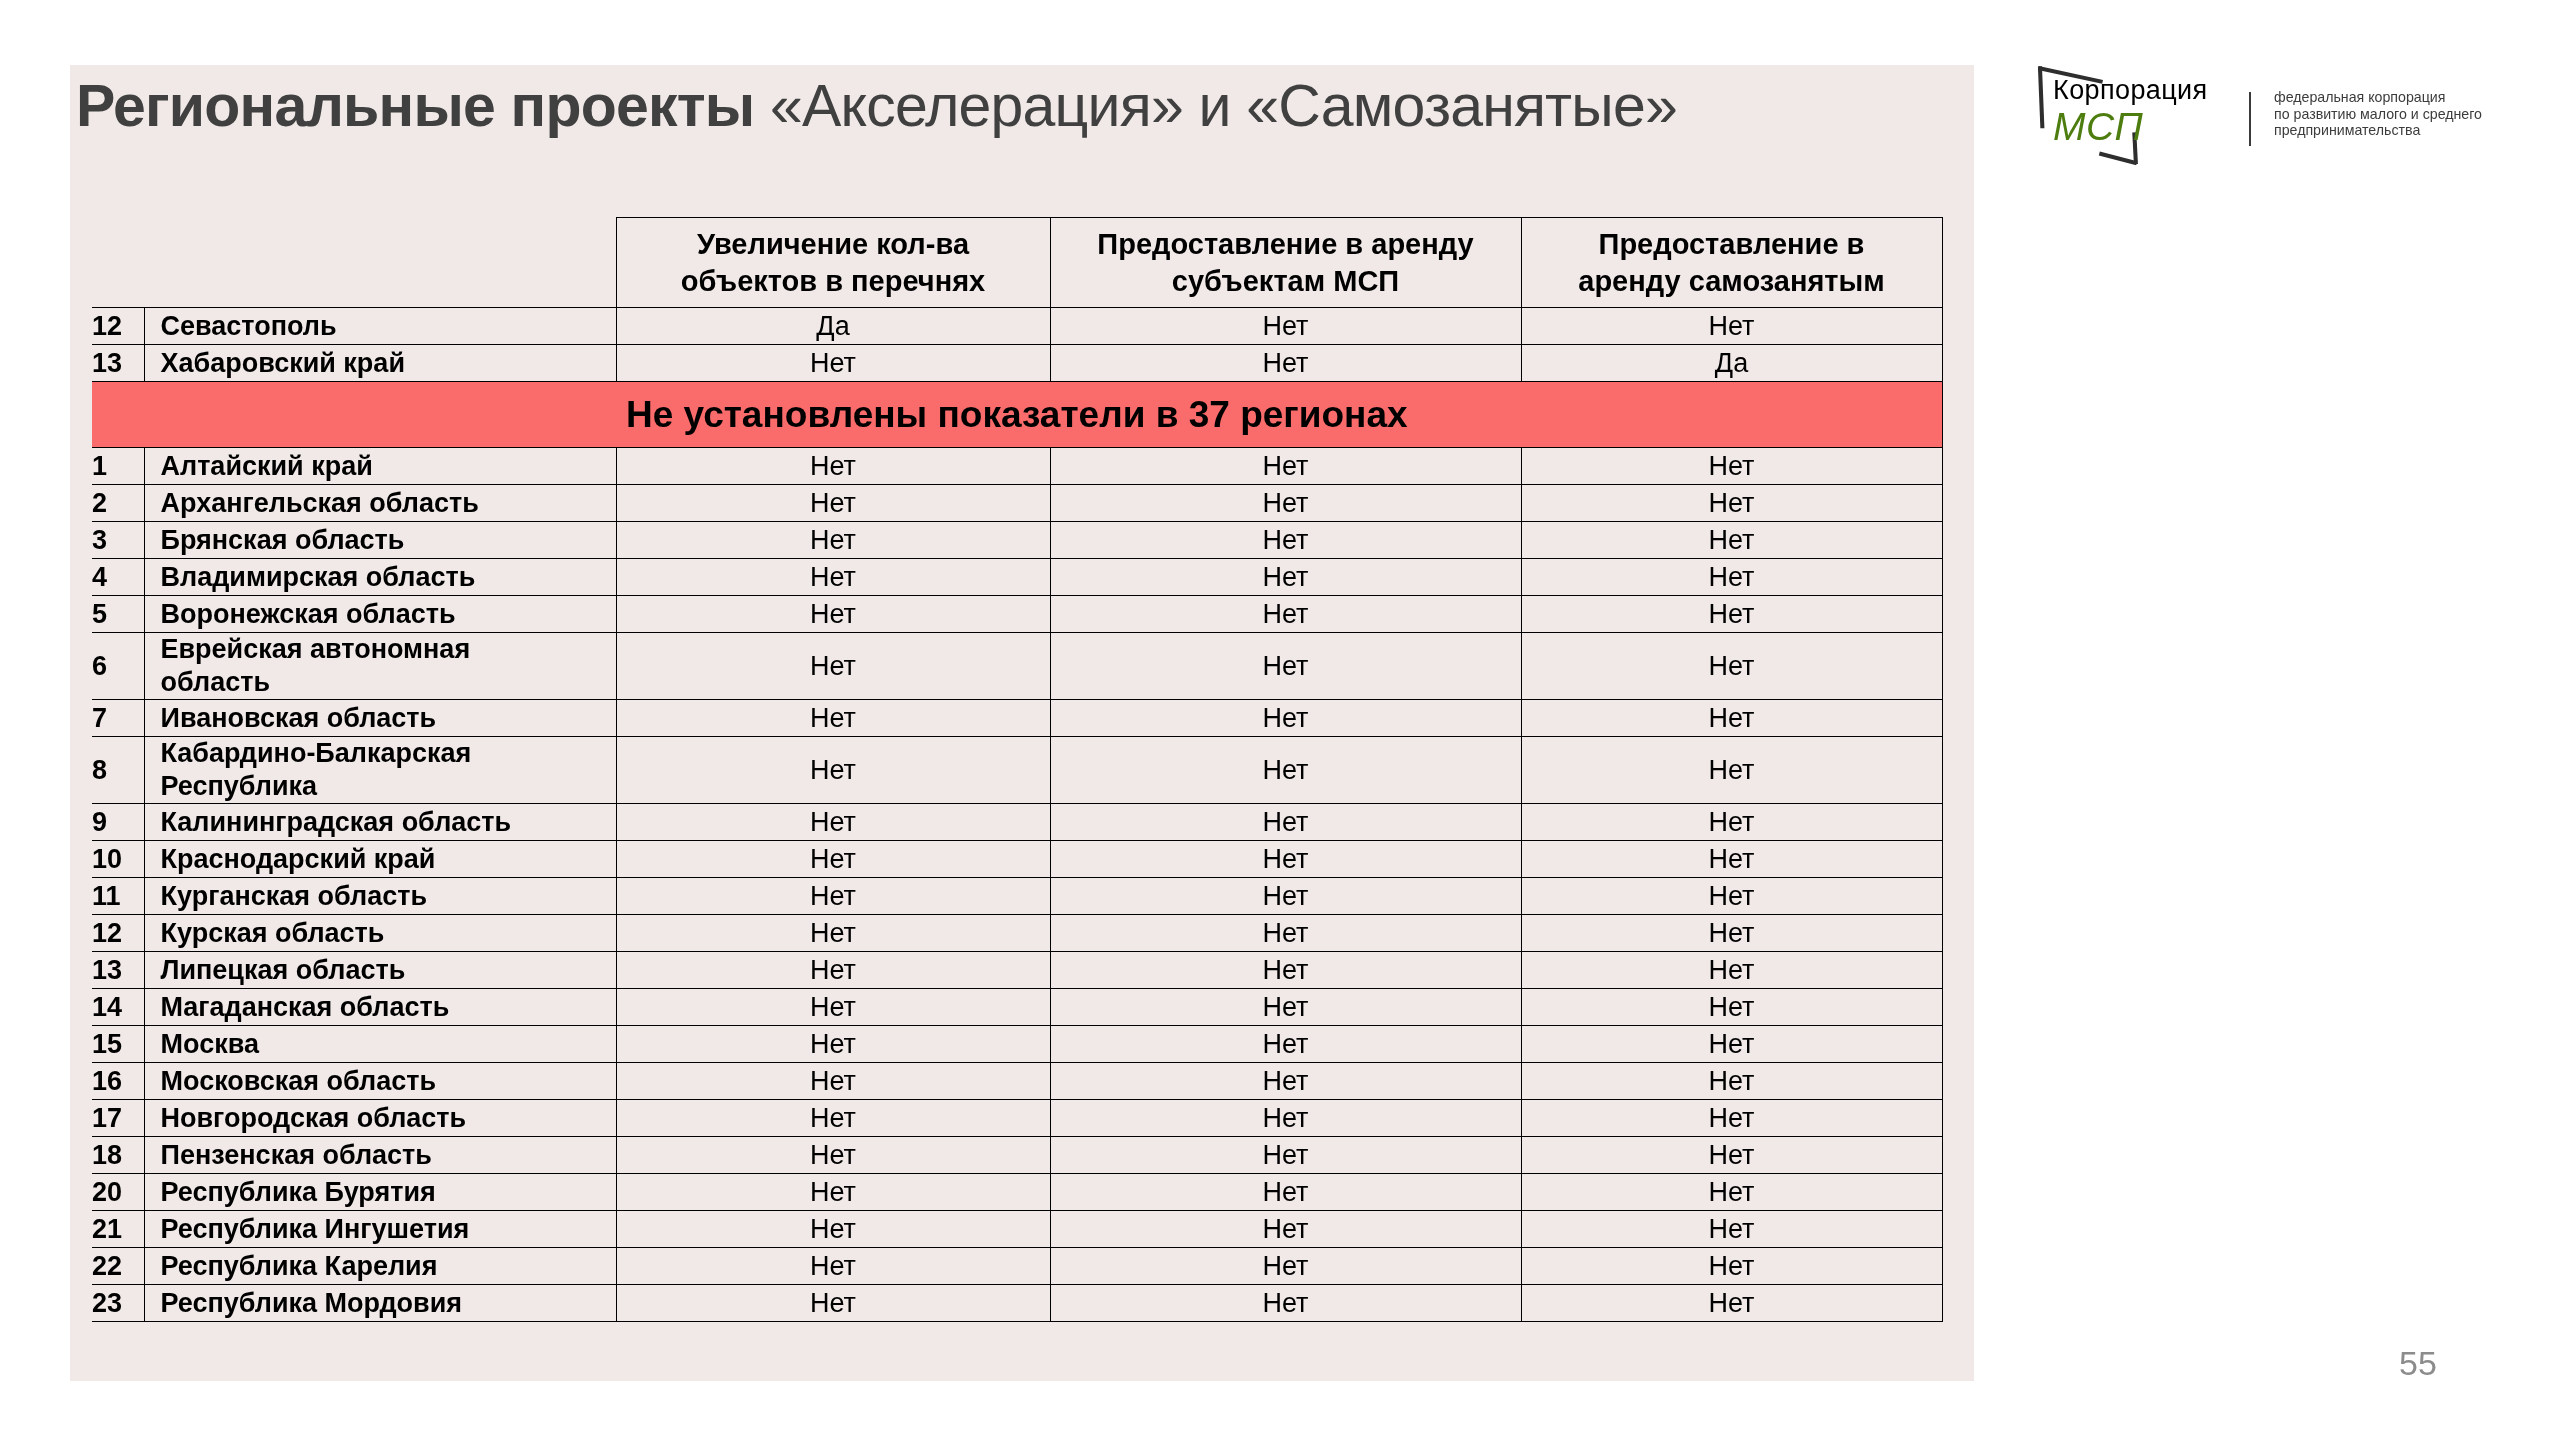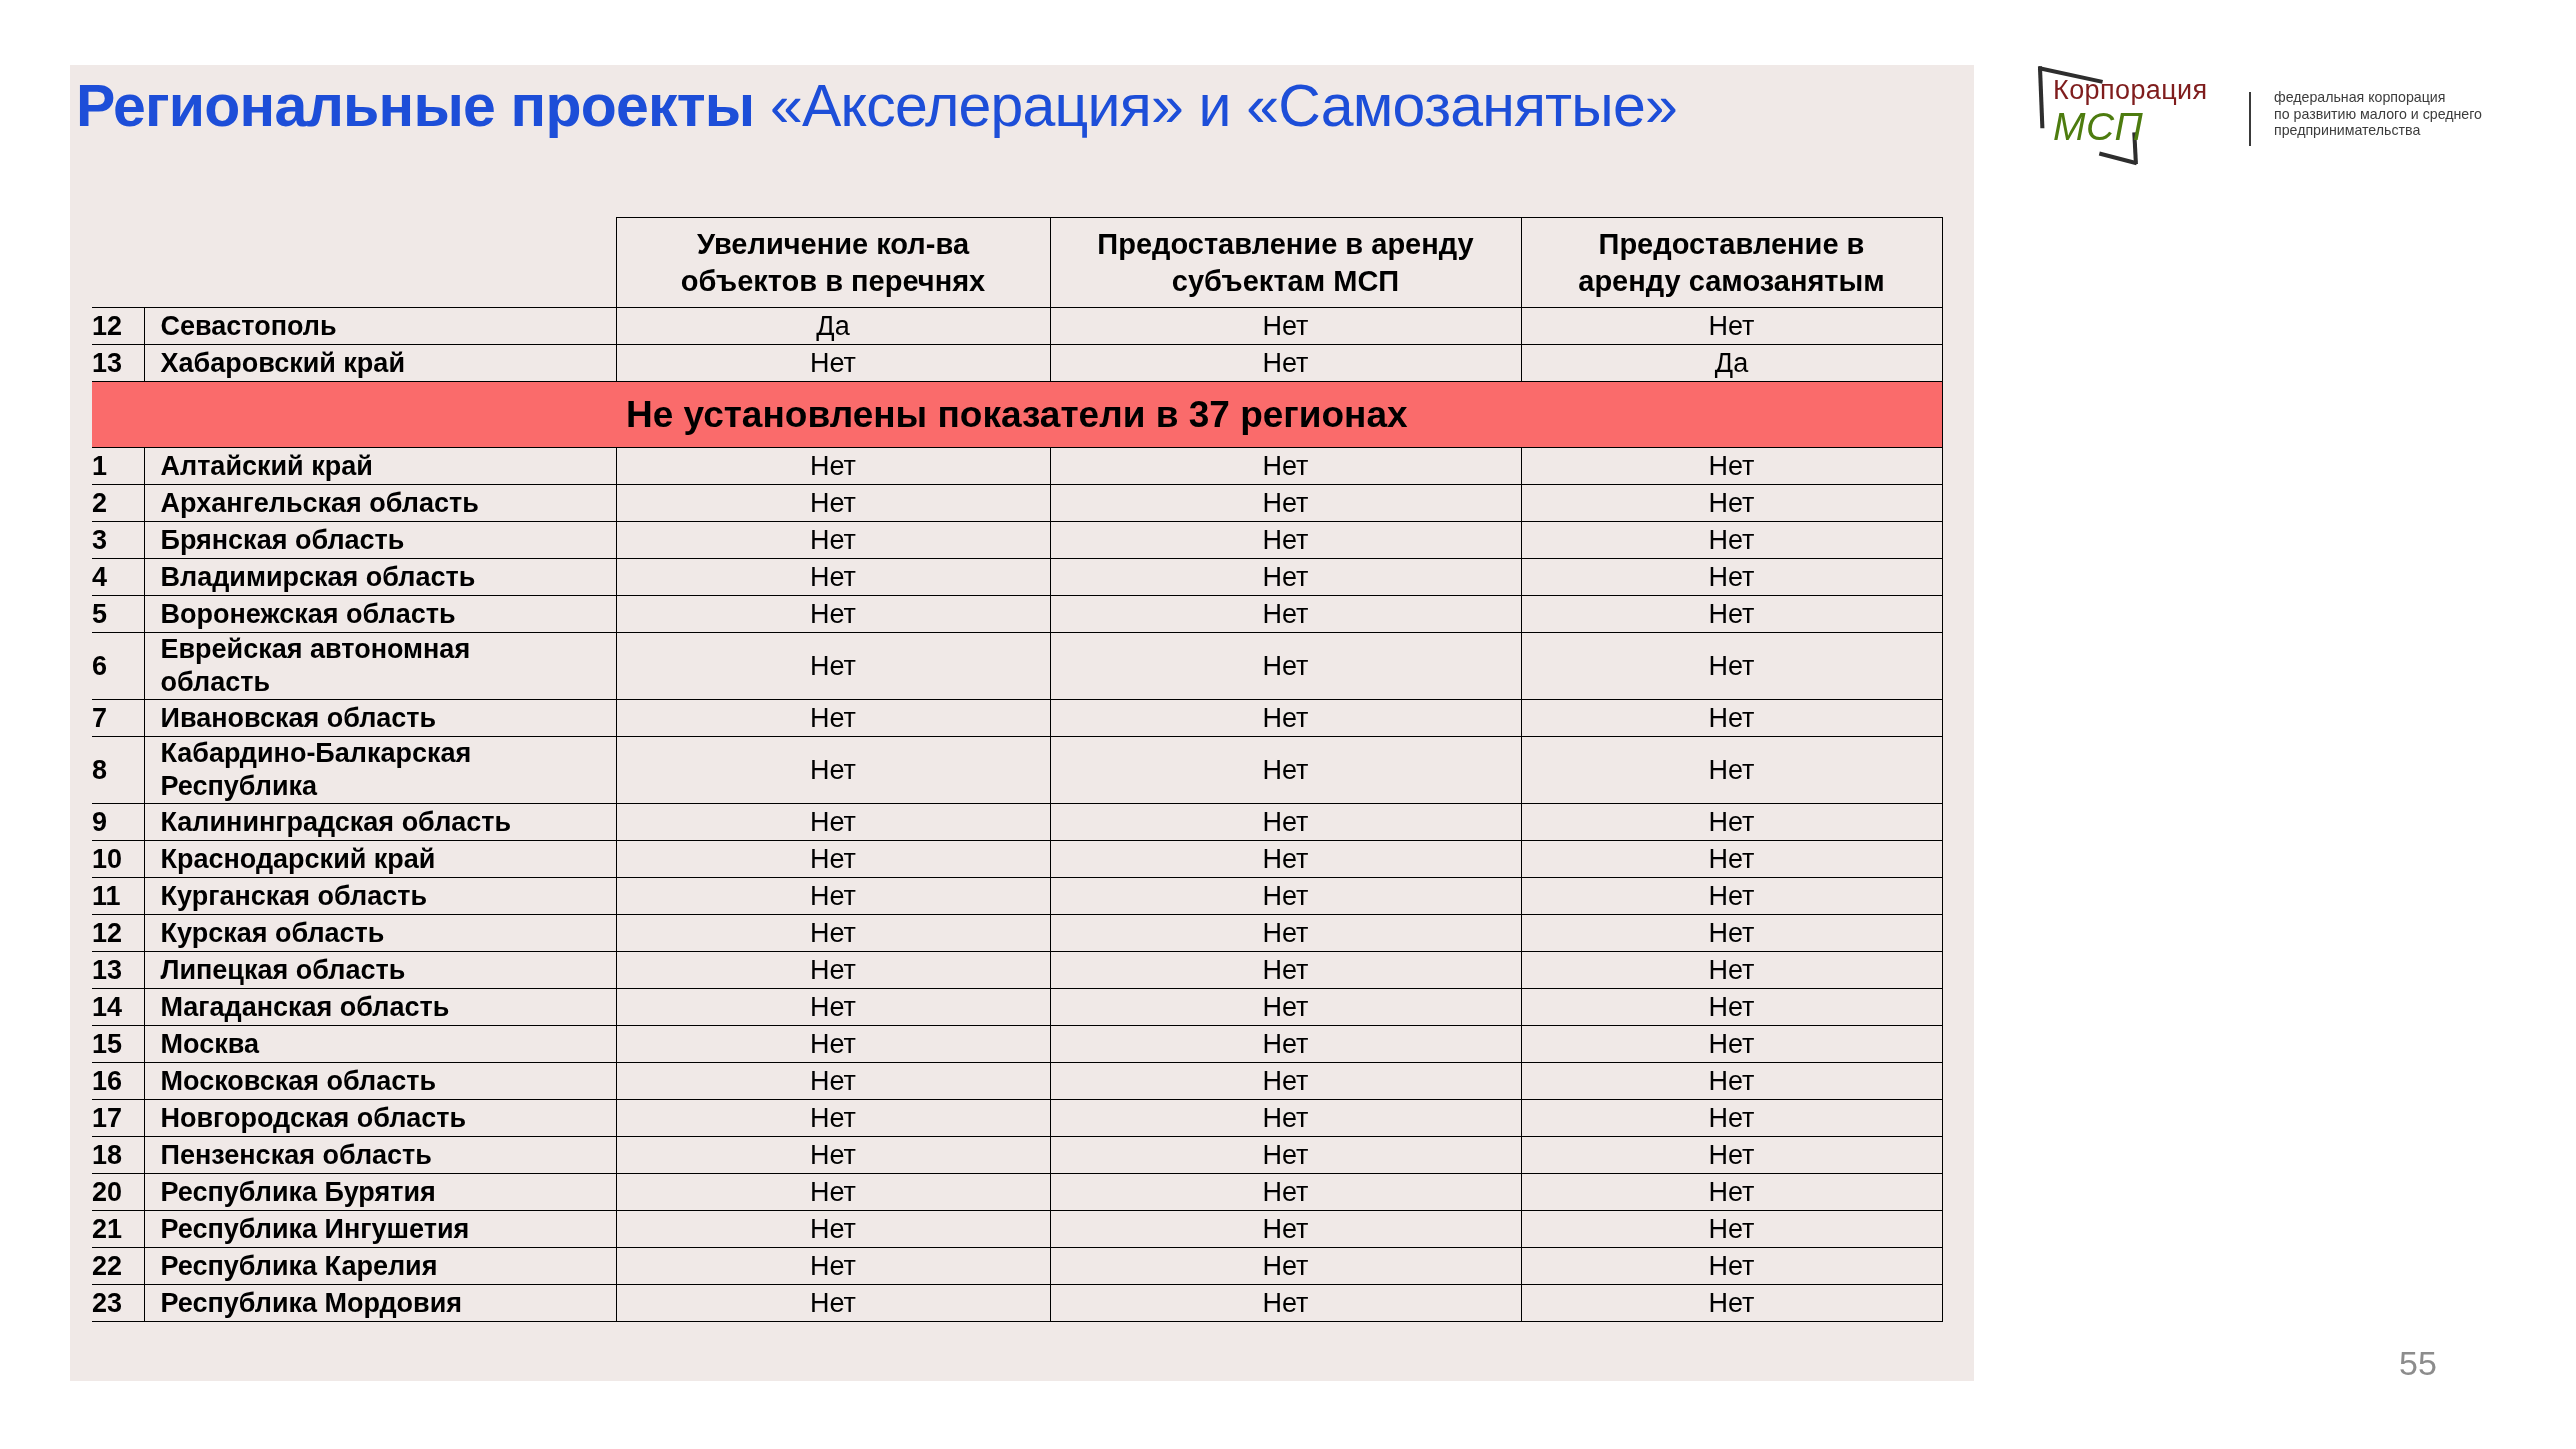--- a/index.html
+++ b/index.html
@@ -17,21 +17,21 @@
     left: 70px; top: 65px;
     width: 1904px; height: 1316px;
     background: #F0E9E7;
   }
   .title {
     position: absolute;
     left: 76px; top: 72px;
     font-size: 59px;
     letter-spacing: -0.8px;
     white-space: nowrap;
-    color: #1d4ed8;
+    color: #404040;
   }
   .title .bold { font-weight: bold; }
 
   
   table.regions {
     position: absolute;
     left: 92px; top: 217px;
     width: 1850px;
     border-collapse: collapse;
     table-layout: fixed;
@@ -88,21 +88,21 @@
 
   
   .logo {
     position: absolute;
     left: 2031px; top: 55px;
     width: 504px; height: 163px;
   }
   .logo svg { position: absolute; left: 0; top: 0; }
   .logo-name1 {
     position: absolute; left: 22px; top: 19.5px;
-    font-size: 27px; color: #7f1d1d; letter-spacing: 0.4px;
+    font-size: 27px; color: #000000; letter-spacing: 0.4px;
   }
   .logo-name2 {
     position: absolute; left: 22px; top: 50px;
     font-size: 39px; color: #4d7c0f; letter-spacing: 0.4px; font-style: italic;
   }
   .logo-divider {
     position: absolute; left: 218px; top: 37px;
     width: 1.6px; height: 54px; background: #3A3A3A;
   }
   .logo-tagline {

